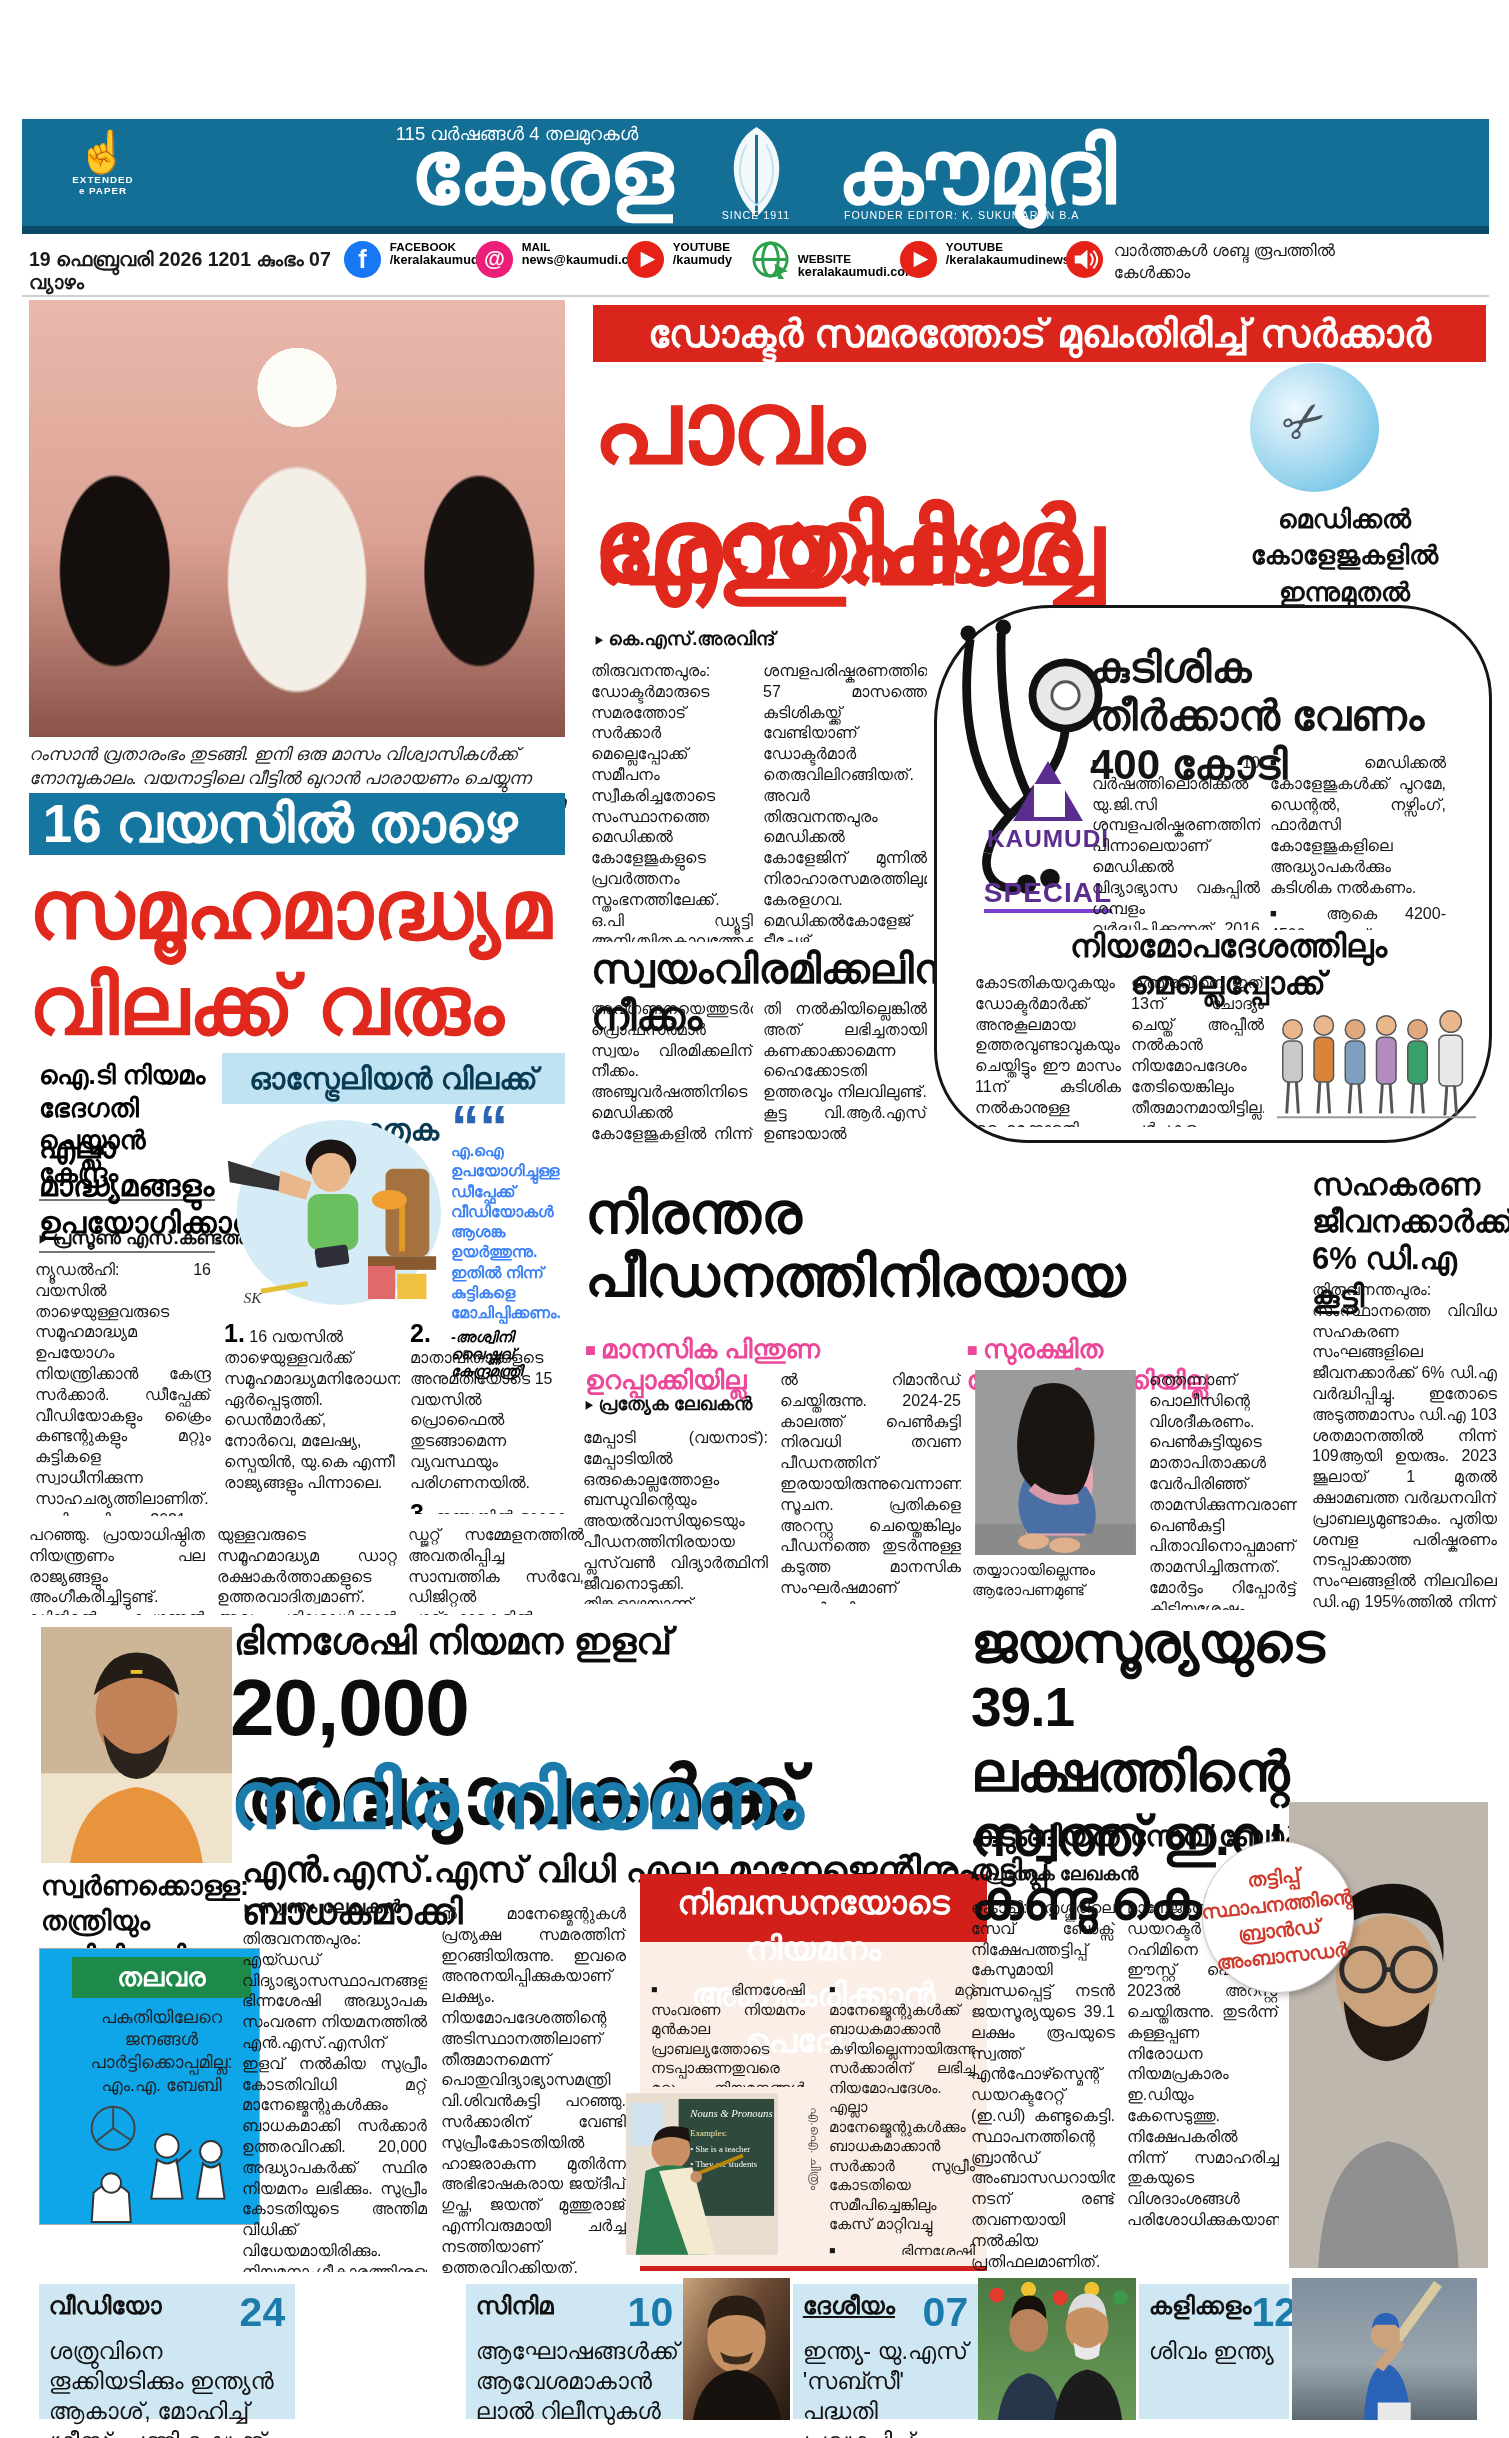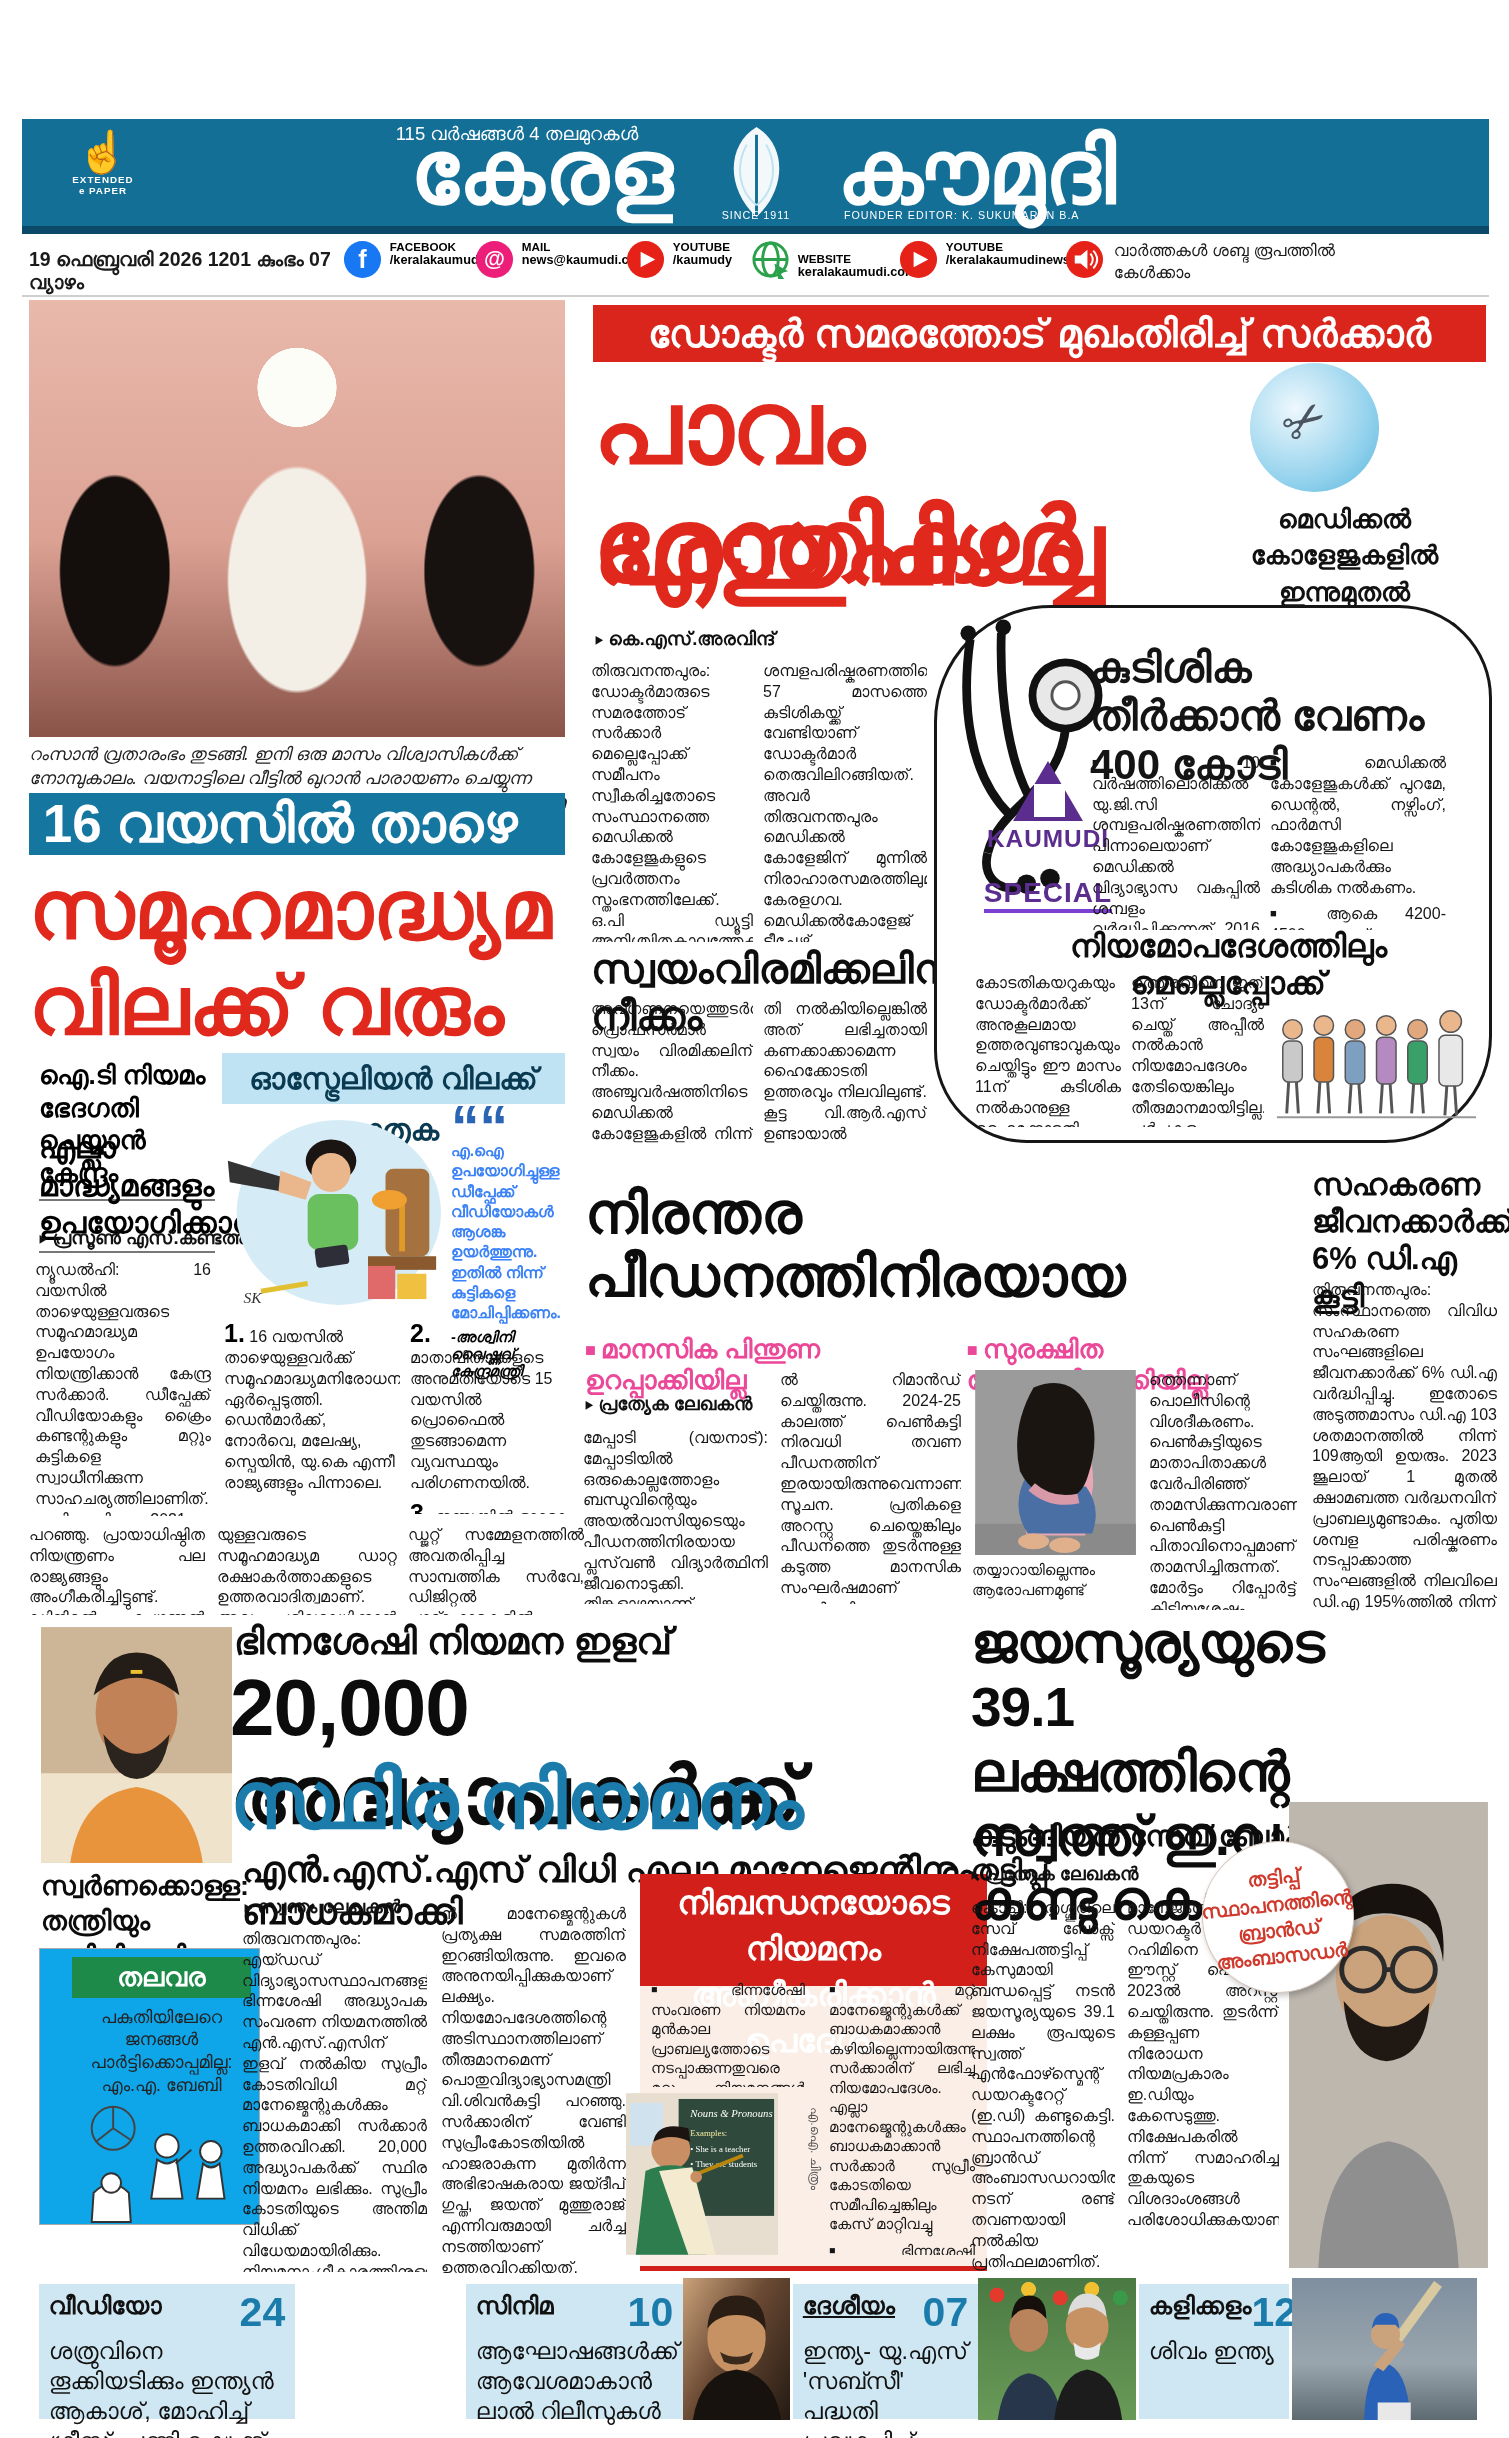--- a/index.html
+++ b/index.html
@@ -325,21 +325,21 @@
 
   <div class="abs b" style="left:234px;top:1621px;width:751px;font-size:37px;color:#0c0c0c;">ഭിന്നശേഷി നിയമന ഇളവ്</div>
   <div class="abs" style="left:230px;top:1664px;width:770px;font-size:80px;font-weight:800;color:#0c0c0c;letter-spacing:-1px;line-height:1.1;">20,000 അദ്ധ്യാപകർക്ക്</div>
   <div class="abs teal" style="left:230px;top:1757px;width:770px;font-size:80px;font-weight:800;letter-spacing:-1px;line-height:1.1;">സ്ഥിര നിയമനം</div>
   <div class="abs b" style="left:242px;top:1849px;width:741px;font-size:36px;color:#0c0c0c;">എൻ.എസ്.എസ് വിധി എല്ലാ മാനേജ്മെന്റിനും ബാധകമാക്കി</div>
   <div class="abs byline" style="left:244px;top:1896px;width:234px;">സ്വന്തം ലേഖകൻ</div>
   <div class="abs body-txt clip" style="left:242px;top:1929px;width:185px;height:343px;">തിരുവനന്തപുരം: എയ്ഡഡ് വിദ്യാഭ്യാസസ്ഥാപനങ്ങളിലെ ഭിന്നശേഷി അദ്ധ്യാപക സംവരണ നിയമനത്തിൽ എൻ.എസ്.എസിന് ഇളവ് നൽകിയ സുപ്രീം കോടതിവിധി മറ്റ് മാനേജ്മെന്റുകൾക്കും ബാധകമാക്കി സർക്കാർ ഉത്തരവിറക്കി. 20,000 അദ്ധ്യാപകർക്ക് സ്ഥിര നിയമനം ലഭിക്കും. സുപ്രീം കോടതിയുടെ അന്തിമ വിധിക്ക് വിധേയമായിരിക്കും. നിയമനാംഗീകാരത്തിനുള്ള അപേക്ഷകൾ ജില്ലാ വിദ്യാഭ്യാസ ഓഫീസർമാർ മാർച്ച് 4നകം തീർപ്പാക്കണം. സ്കൂളുകളിൽ ഭിന്നശേഷി സംവരണതസ്തിക ഒഴിച്ചിട്ടശേ</div>
   <div class="abs body-txt clip" style="left:441px;top:1904px;width:185px;height:369px;">ൻ മാനേജ്മെന്റുകൾ പ്രത്യക്ഷ സമരത്തിന് ഇറങ്ങിയിരുന്നു. ഇവരെ അനുനയിപ്പിക്കുകയാണ് ലക്ഷ്യം. നിയമോപദേശത്തിന്റെ അടിസ്ഥാനത്തിലാണ് തീരുമാനമെന്ന് പൊതുവിദ്യാഭ്യാസമന്ത്രി വി.ശിവൻകുട്ടി പറഞ്ഞു. സർക്കാരിന് വേണ്ടി സുപ്രീംകോടതിയിൽ ഹാജരാകുന്ന മുതിർന്ന അഭിഭാഷകരായ ജയ്ദീപ് ഗുപ്ത, ജയന്ത് മുത്തുരാജ് എന്നിവരുമായി ചർച്ച നടത്തിയാണ് ഉത്തരവിറക്കിയത്. ഭാവിയിലെ നിയമനവും സുപ്രീം കോടതി വിധിക്ക് വിധേയമായിരിക്കും. നിയമന തീയതിമുതൽ എല്ലാ ആനുകൂല്യങ്ങളും ഉറപ്പാക്കും.</div>
 
   <div class="abs" style="left:640px;top:1874px;width:347px;height:392px;background:#fbeee7;border-bottom:5.9px solid #d21f1a;">
-    <div class="c w b" style="background:#d21f1a;height:112px;font-size:33px;line-height:1.4;padding-top:5.9px;box-sizing:border-box;text-align:center;">
+    <div class="c w b" style="background:#d21f1a;height:68px;font-size:33px;line-height:1.4;padding-top:5.9px;box-sizing:border-box;text-align:center;">
       <div>നിബന്ധനയോടെ നിയമനം</div>
       <div>അംഗീകരിക്കാൻ ഉപദേശം</div>
     </div>
   </div>
   <div class="abs body-txt clip sq" style="left:651px;top:1980px;width:154px;height:107px;font-size:15px;">ഭിന്നശേഷി സംവരണ നിയമനം മുൻകാല പ്രാബല്യത്തോടെ നടപ്പാക്കുന്നതുവരെ മറ്റു നിയമനങ്ങൾ അംഗീകരിക്കരുതെന്നായിരുന്നു ഹൈക്കോടതി വിധി. ഇതിനെതിരെയാണ് എൻ.എസ്.എസ് സുപ്രീംകോടതിയിൽ അനുകൂലവിധി നേടിയത്</div>
   <div class="abs" style="left:626px;top:2093px;width:152px;height:144px;">
     <svg width="152" height="162" viewBox="0 0 156 166">
       <rect width="156" height="166" fill="#e8ded0"></rect>
       <rect x="54" y="6" width="98" height="120" fill="#2f4a3c"></rect>
       <rect x="4" y="10" width="34" height="44" fill="#cfe2ee"></rect>

